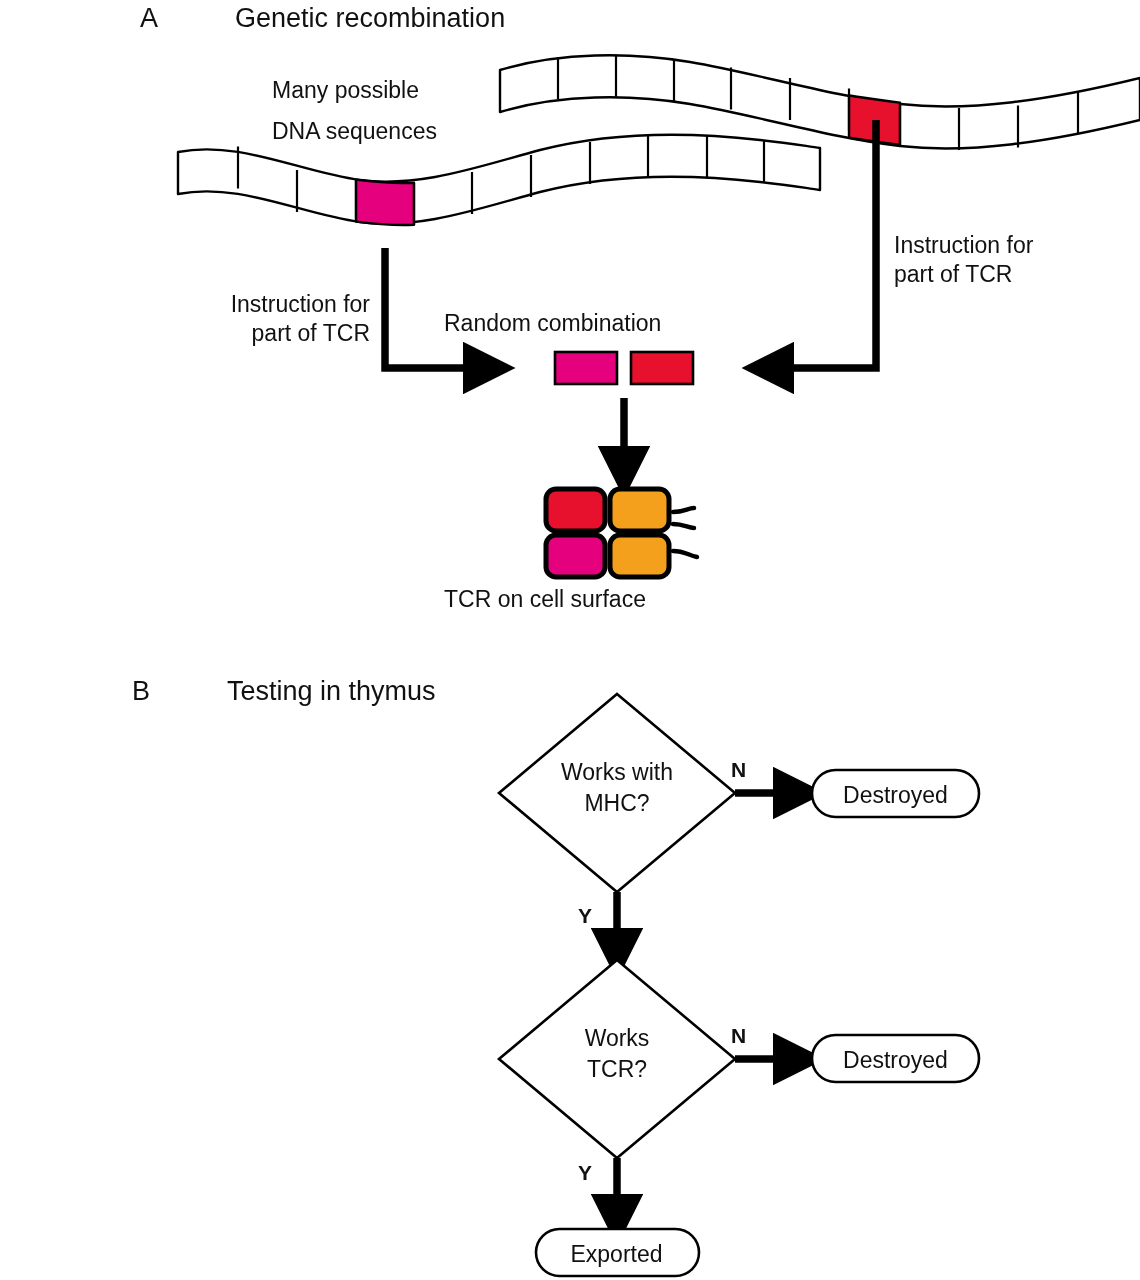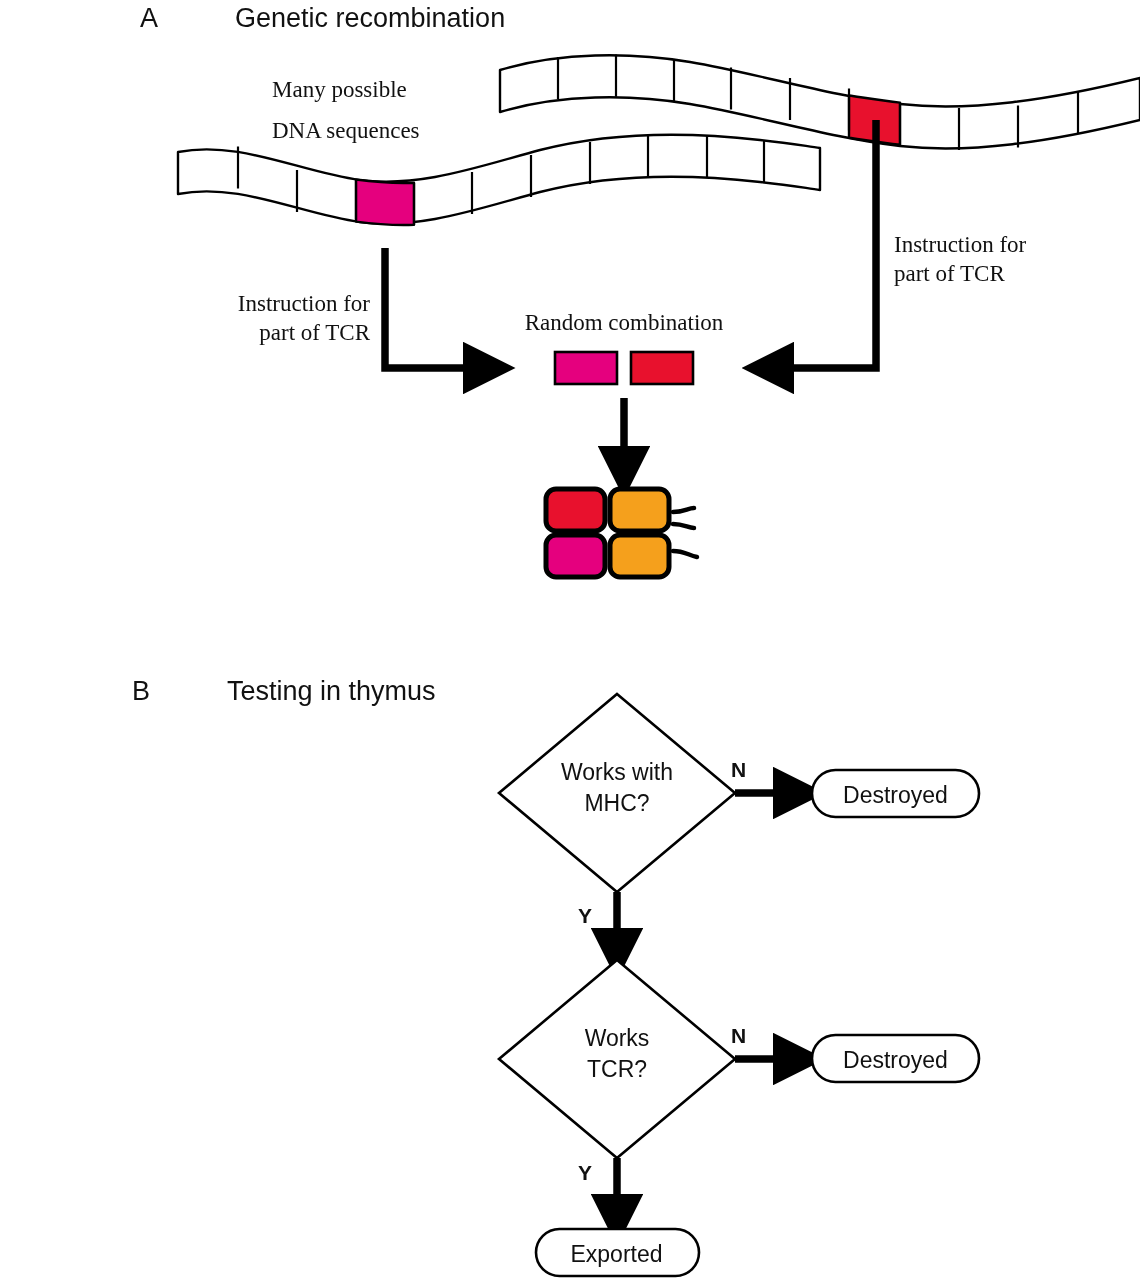--- a/index.html
+++ b/index.html
@@ -30,40 +30,39 @@
     font-weight: 400;
   }
   .panel-title {
     font-size: 27px;
     font-weight: 400;
     margin-left: 43px;
   }
   .caption {
     font-size: 23px;
     font-weight: 400;
-    font-family: Liberation Serif, serif;
   }
   .yn {
     font-size: 21px;
     font-weight: 700;
   }
   .node-text {
     font-size: 23px;
     font-weight: 400;
     text-align: center;
   }
   svg.layer {
     position: absolute;
     left: 0;
     top: 0;
     width: 1140px;
     height: 1280px;
   }
   .ta-right { text-align: right; }
-  .ta-center { text-align: center; }
+  .ta-center { text-align: left; }
 </style>
 </head>
 <body>
 
 <div id="figure">
 
   <svg class="layer" viewBox="0 0 1140 1280">
     <defs>
       <marker id="arrowBlack" markerWidth="7" markerHeight="7" refX="3.2" refY="3.5" orient="auto" markerUnits="strokeWidth">
         <path d="M0,0 L7,3.5 L0,7 z" fill="#000000"></path>
@@ -174,20 +173,21 @@
   <div class="lbl caption" style="left:272px; top:105px;margin-top:12px;">DNA sequences</div>
 
   <div class="lbl caption ta-right" style="left:140px; top:290px; width:230px;">Instruction for</div>
   <div class="lbl caption ta-right" style="left:140px; top:319px; width:230px;">part of TCR</div>
 
   <div class="lbl caption" style="left:894px; top:231px;">Instruction for</div>
   <div class="lbl caption" style="left:894px; top:260px;">part of TCR</div>
 
   <div class="lbl caption ta-center" style="left:444px; top:309px; width:360px;">Random combination</div>
 
+  <div class="lbl caption ta-center" style="left:444px; top:585px; width:360px;">TCR on cell surface</div>
 
   <div class="lbl panel-letter" style="left:132px; top:675px;">B</div>
   <div class="lbl panel-title" style="left:184px; top:675px;">Testing in thymus</div>
 
   <div class="lbl node-text" style="left:497px; top:758px; width:240px;">Works with</div>
   <div class="lbl node-text" style="left:497px; top:789px; width:240px;">MHC?</div>
 
   <div class="lbl yn" style="left:731px; top:757px;">N</div>
   <div class="lbl yn" style="left:578px; top:903px;">Y</div>
 

